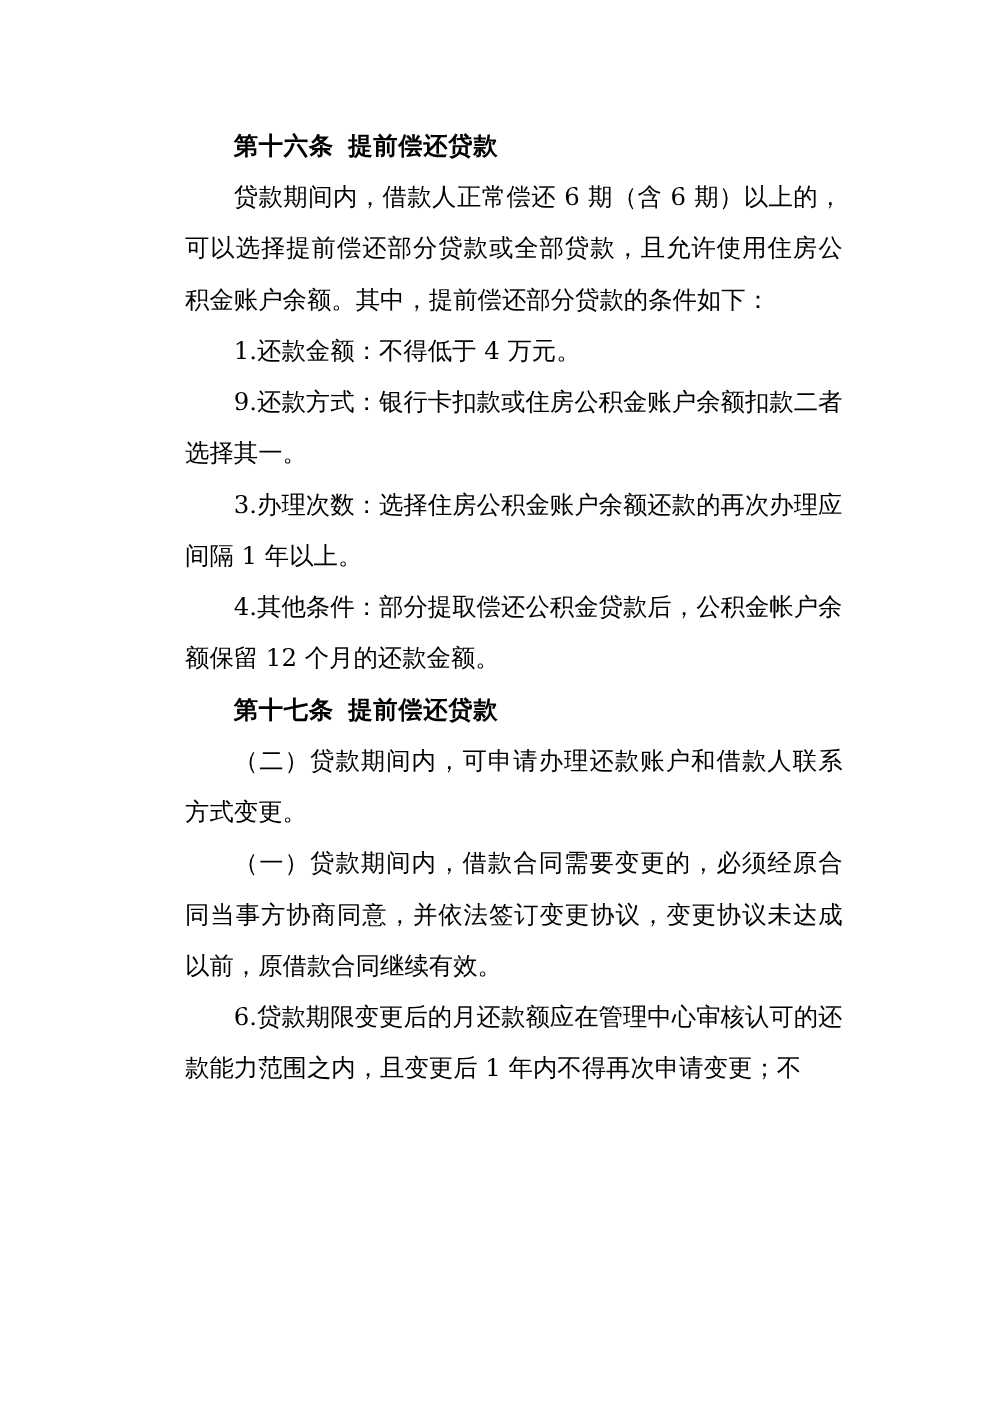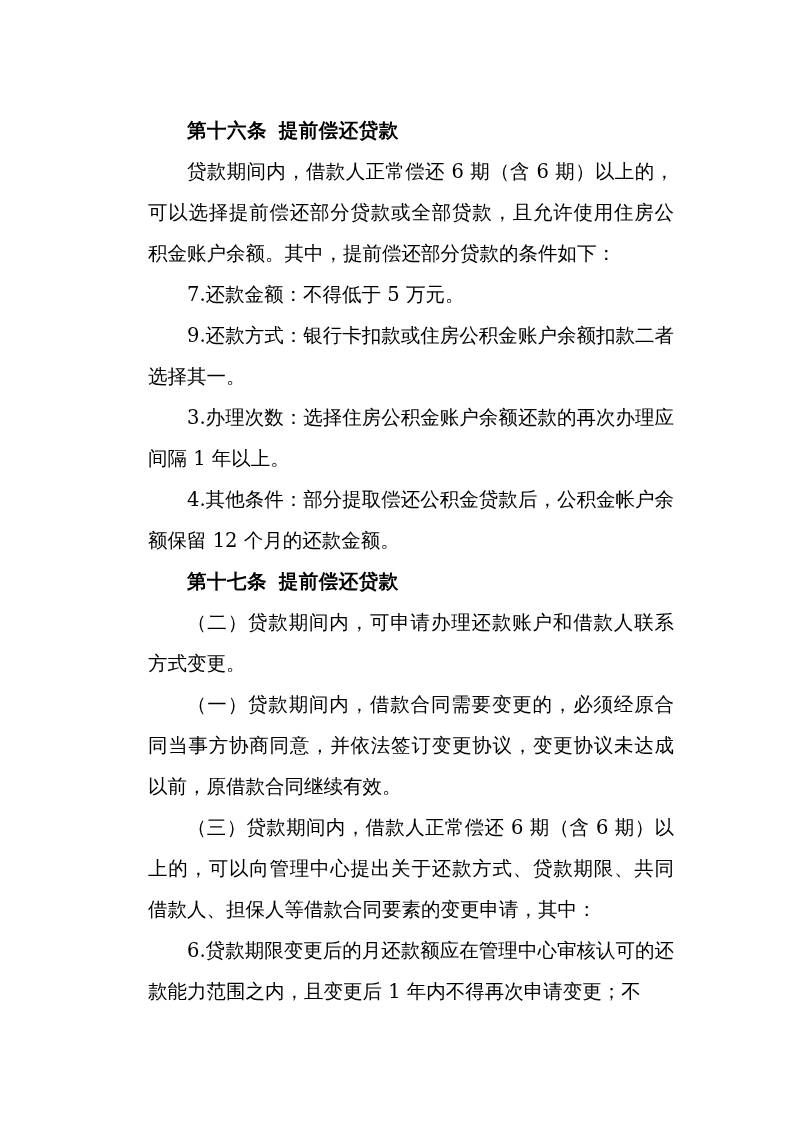--- a/index.html
+++ b/index.html
@@ -11,21 +11,21 @@
     width: 794px;
     height: 1122px;
     font-family: "DejaVu Serif", "Liberation Serif", serif;
     color: #000000;
     position: relative;
     overflow: hidden;
   }
   .page {
     position: absolute;
     left: 0;
-    top: 14px;
+    top: 0;
     width: 794px;
     height: 860px;
     box-sizing: border-box;
     padding: 96px 120px 80px 148px;
   }
   .doc-body {
     font-size: 19.5px;
     line-height: 41px;
     text-align: justify;
     text-justify: inter-ideograph;
@@ -58,35 +58,34 @@
 
 <div class="page">
   <div class="doc-body">
 
     <p class="heading">
       <span>第十六条</span><span class="gap"></span><span>提前偿还贷款</span>
     </p>
 
     <p class="para">贷款期间内，借款人正常偿还 6 期（含 6 期）以上的，可以选择提前偿还部分贷款或全部贷款，且允许使用住房公积金账户余额。其中，提前偿还部分贷款的条件如下：</p>
 
-    <p class="num-para">7.还款金额：不得低于 5 万元。</p>
+    <p class="num-para">1.还款金额：不得低于 4 万元。</p>
 
     <p class="num-para">9.还款方式：银行卡扣款或住房公积金账户余额扣款二者选择其一。</p>
 
     <p class="num-para">3.办理次数：选择住房公积金账户余额还款的再次办理应间隔 1 年以上。</p>
 
     <p class="bold-para">4.其他条件：部分提取偿还公积金贷款后，公积金帐户余额保留 12 个月的还款金额。</p>
 
     <p class="heading">
       <span>第十七条</span><span class="gap"></span><span>提前偿还贷款</span>
     </p>
 
     <p class="para">（二）贷款期间内，可申请办理还款账户和借款人联系方式变更。</p>
 
     <p class="para">（一）贷款期间内，借款合同需要变更的，必须经原合同当事方协商同意，并依法签订变更协议，变更协议未达成以前，原借款合同继续有效。</p>
 
-    <p class="para">（三）贷款期间内，借款人正常偿还 6 期（含 6 期）以上的，可以向管理中心提出关于还款方式、贷款期限、共同借款人、担保人等借款合同要素的变更申请，其中：</p>
 
 
     <p class="num-para">6.贷款期限变更后的月还款额应在管理中心审核认可的还款能力范围之内，且变更后 1 年内不得再次申请变更；不</p>
 
   </div>
 </div>
 
 </body></html>

